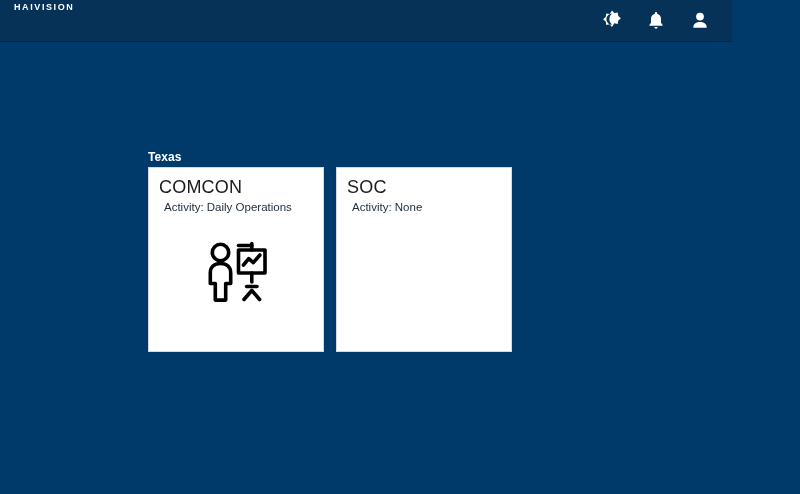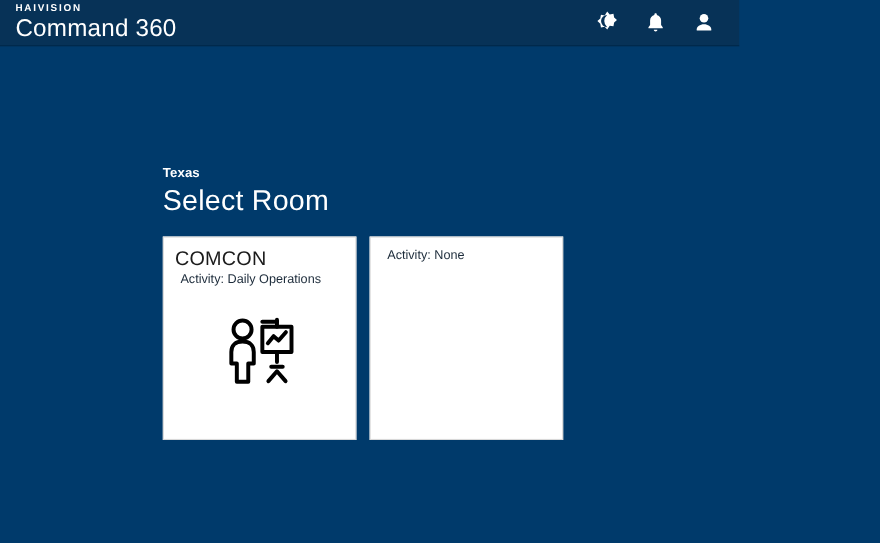--- a/index.html
+++ b/index.html
@@ -14,21 +14,21 @@
     background: #003A6B;
     font-family: "Liberation Sans", sans-serif;
     color: #ffffff;
     -webkit-font-smoothing: antialiased;
   }
 
   
   .app-header {
     position: relative;
     height: 42px;
-    width: 672px;
+    width: 732px;
     background: #073257;
     border-bottom: 1px solid #00294c;
     display: flex;
     align-items: flex-start;
     justify-content: space-between;
     padding: 0 14px 0 14px;
   }
 
   .brand {
     display: flex;
@@ -141,21 +141,20 @@
   .room-illustration svg { display: block; }
   .room-illustration.is-empty { visibility: hidden; }
 </style>
 </head>
 <body>
 
 <div class="app-header">
 
   <div class="brand">
     <div class="brand-eyebrow">HAIVISION</div>
-    <div class="brand-title">Command 360</div>
   </div>
 
   <div class="header-actions">
 
     <div class="hdr-icon">
       <svg width="24" height="24" viewBox="0 0 24 24" fill="#ffffff" aria-hidden="true">
         <path d="M12 1.5l2.3 2.6 3.4-.6.6 3.4 2.6 2.3-2.6 2.3-.6 3.4-3.4-.6L12 17.9l-2.3-2.6-3.4.6-.6-3.4L3.1 10.2l2.6-2.3.6-3.4 3.4.6L12 1.5z
                  M12 5.0a5.2 5.2 0 1 0 0 10.4 5.2 5.2 0 0 1 0-10.4z" fill-rule="evenodd"></path>
         <path d="M12 4.6a5.6 5.6 0 1 0 0 11.2A7.2 7.2 0 0 1 12 4.6z" fill="#073257"></path>
       </svg>
@@ -175,21 +174,20 @@
       </svg>
     </div>
 
   </div>
 </div>
 
 <div class="main">
 
   <div class="region-label">Texas</div>
 
-  <div class="page-title">Select Room</div>
 
   <div class="room-grid">
 
     <div class="room-card">
       <div class="room-name">COMCON</div>
       <div class="room-activity">Activity: Daily Operations</div>
       <div class="room-illustration">
         <svg width="66" height="62" viewBox="0 0 66 62" fill="none" stroke="#000000" stroke-width="3.6" stroke-linecap="round" stroke-linejoin="round" aria-hidden="true">
 
           <circle cx="17.5" cy="11.5" r="8.2"></circle>
@@ -204,18 +202,19 @@
           <path d="M40.5 24.0l5.2-6.4 4.6 4.0 6.6-7.6"></path>
 
           <path d="M48.8 32.0v9.0"></path>
           <path d="M41.0 58.5l7.8-9.0 7.8 9.0"></path>
           <path d="M43.6 45.5h10.4"></path>
         </svg>
       </div>
     </div>
 
     <div class="room-card">
+      <div class="room-name">SOC</div>
       <div class="room-activity">Activity: None</div>
       <div class="room-illustration is-empty"></div>
     </div>
 
   </div>
 </div>
 
 </body></html>

